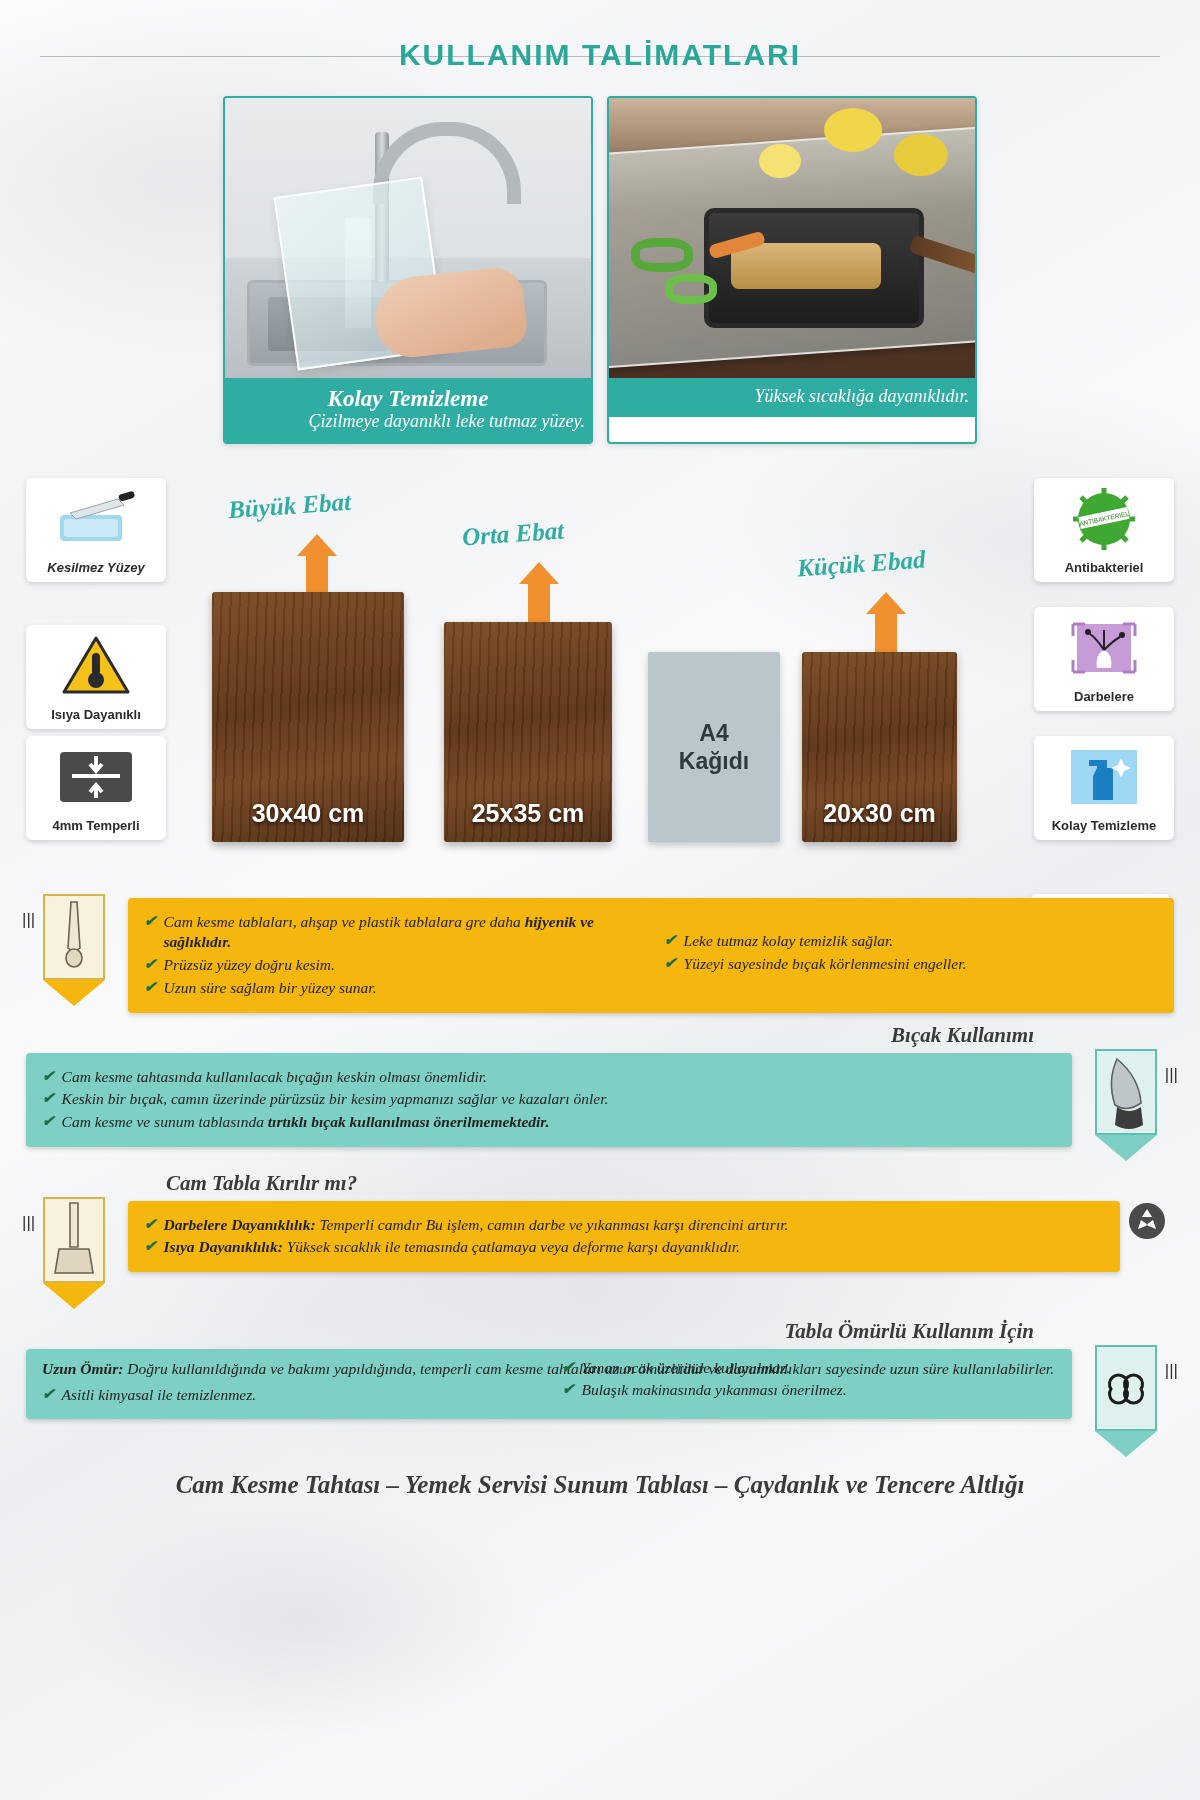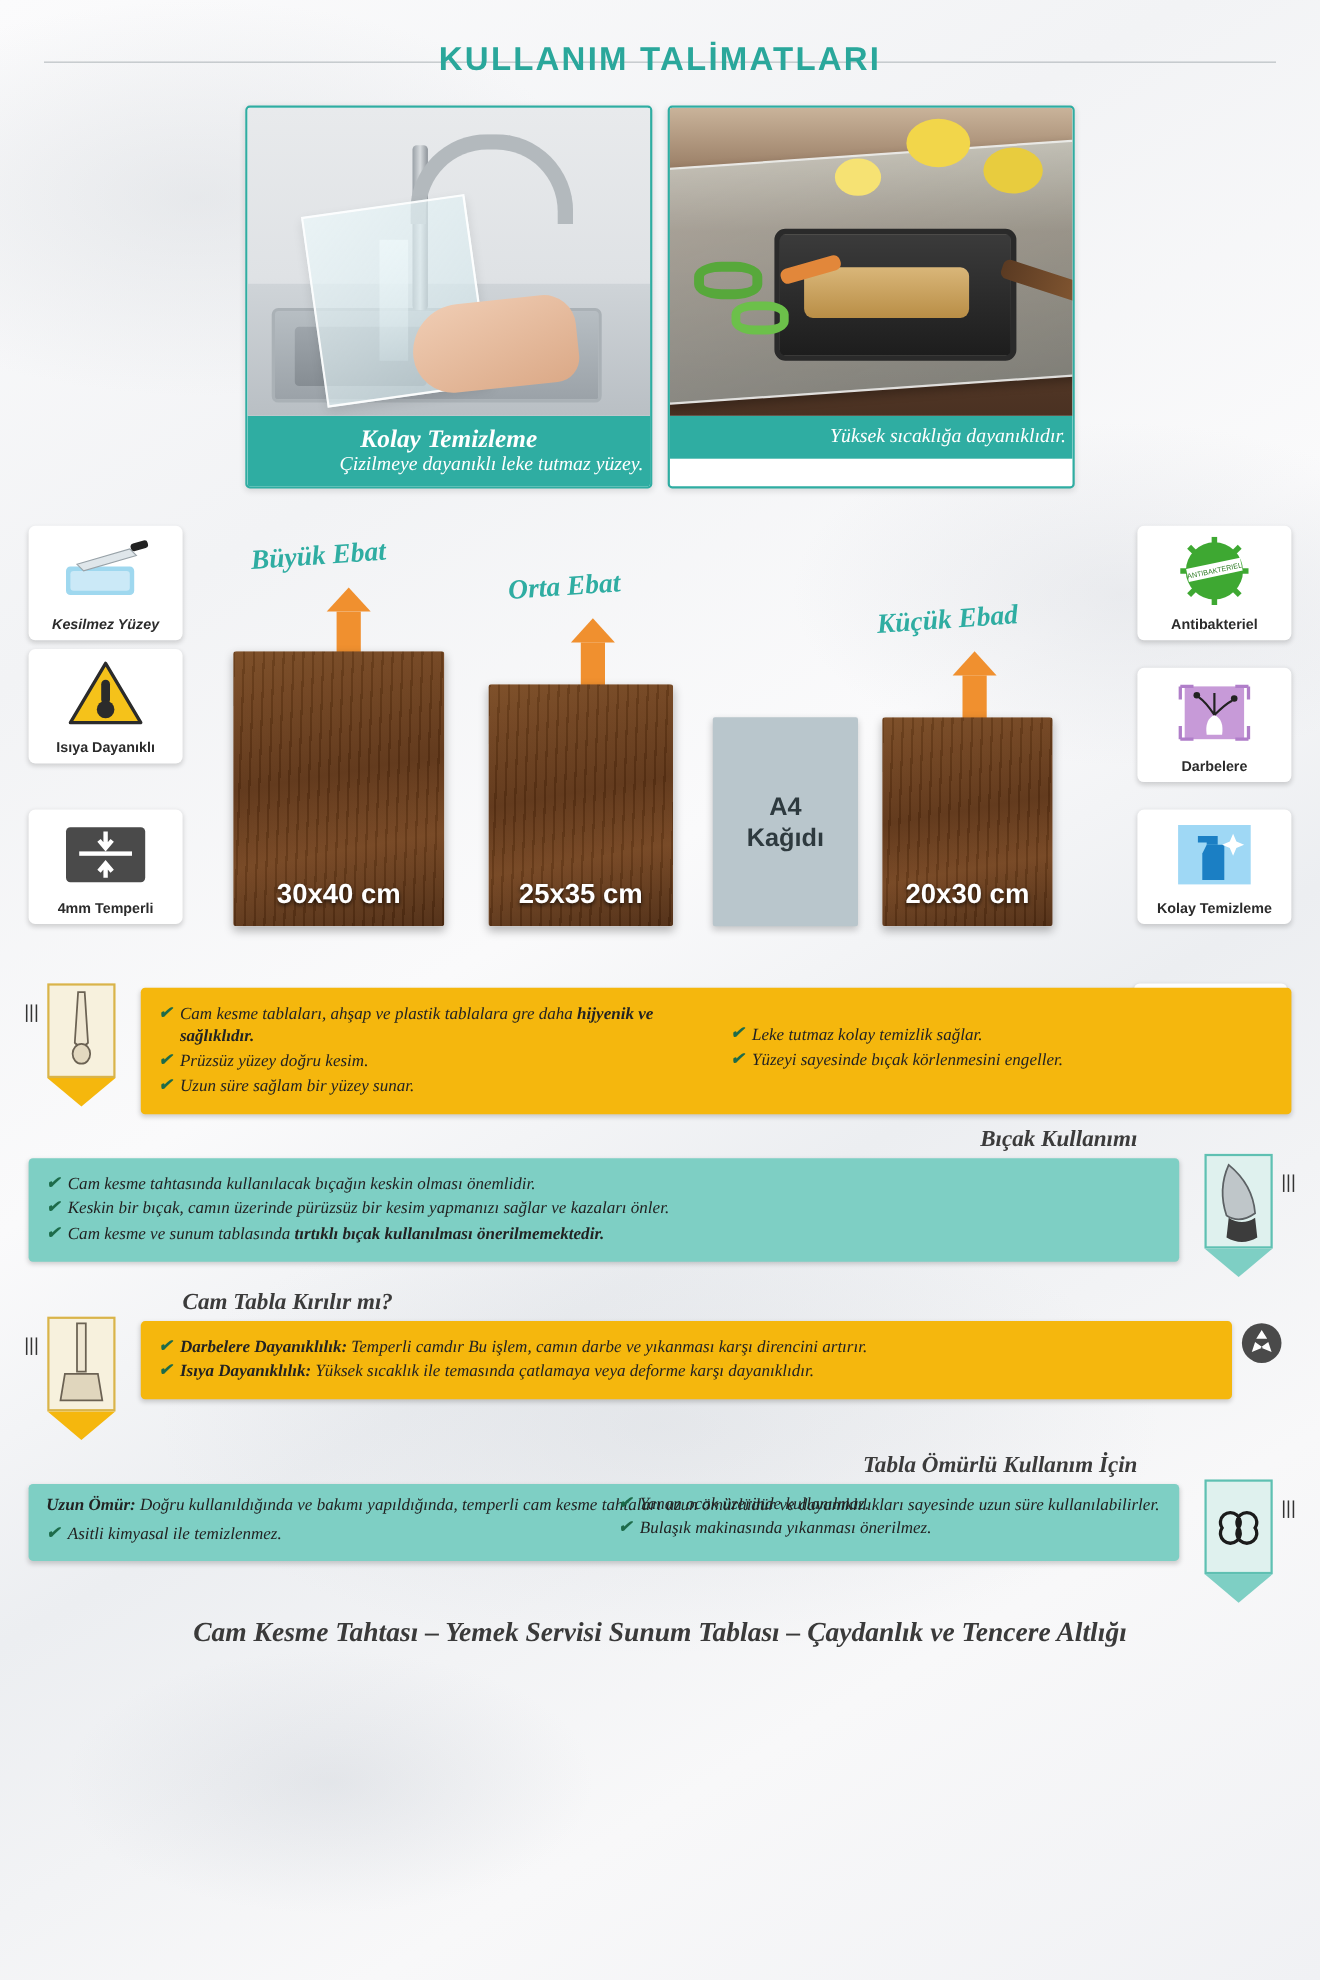--- a/index.html
+++ b/index.html
@@ -284,21 +284,21 @@
       <svg width="84" height="56" viewBox="0 0 84 56">
         <rect x="6" y="24" width="62" height="26" rx="4" fill="#9fd8ef"></rect>
         <rect x="10" y="28" width="54" height="18" rx="3" fill="#cbe9f7"></rect>
         <path d="M16 22 L64 8 L70 14 L22 28 Z" fill="#dfe6ea" stroke="#98a2a8"></path>
         <rect x="64" y="4" width="16" height="7" rx="3" fill="#222" transform="rotate(-16 64 4)"></rect>
       </svg>
     </div>
     <div class="bl">Kesilmez Yüzey</div>
   </div>
 
-  <div class="badge" style="left:26px; top:128px;">
+  <div class="badge" style="left:26px; top:163px;">
     <div class="bi">
       <svg width="70" height="62" viewBox="0 0 70 62">
         <path d="M35 3 L67 57 H3 Z" fill="#f5c21a" stroke="#2b2b2b" stroke-width="3" stroke-linejoin="round"></path>
         <rect x="31" y="18" width="8" height="22" rx="4" fill="#2b2b2b"></rect>
         <circle cx="35" cy="45" r="8" fill="#2b2b2b"></circle>
       </svg>
     </div>
     <div class="bl">Isıya Dayanıklı</div>
   </div>
 

